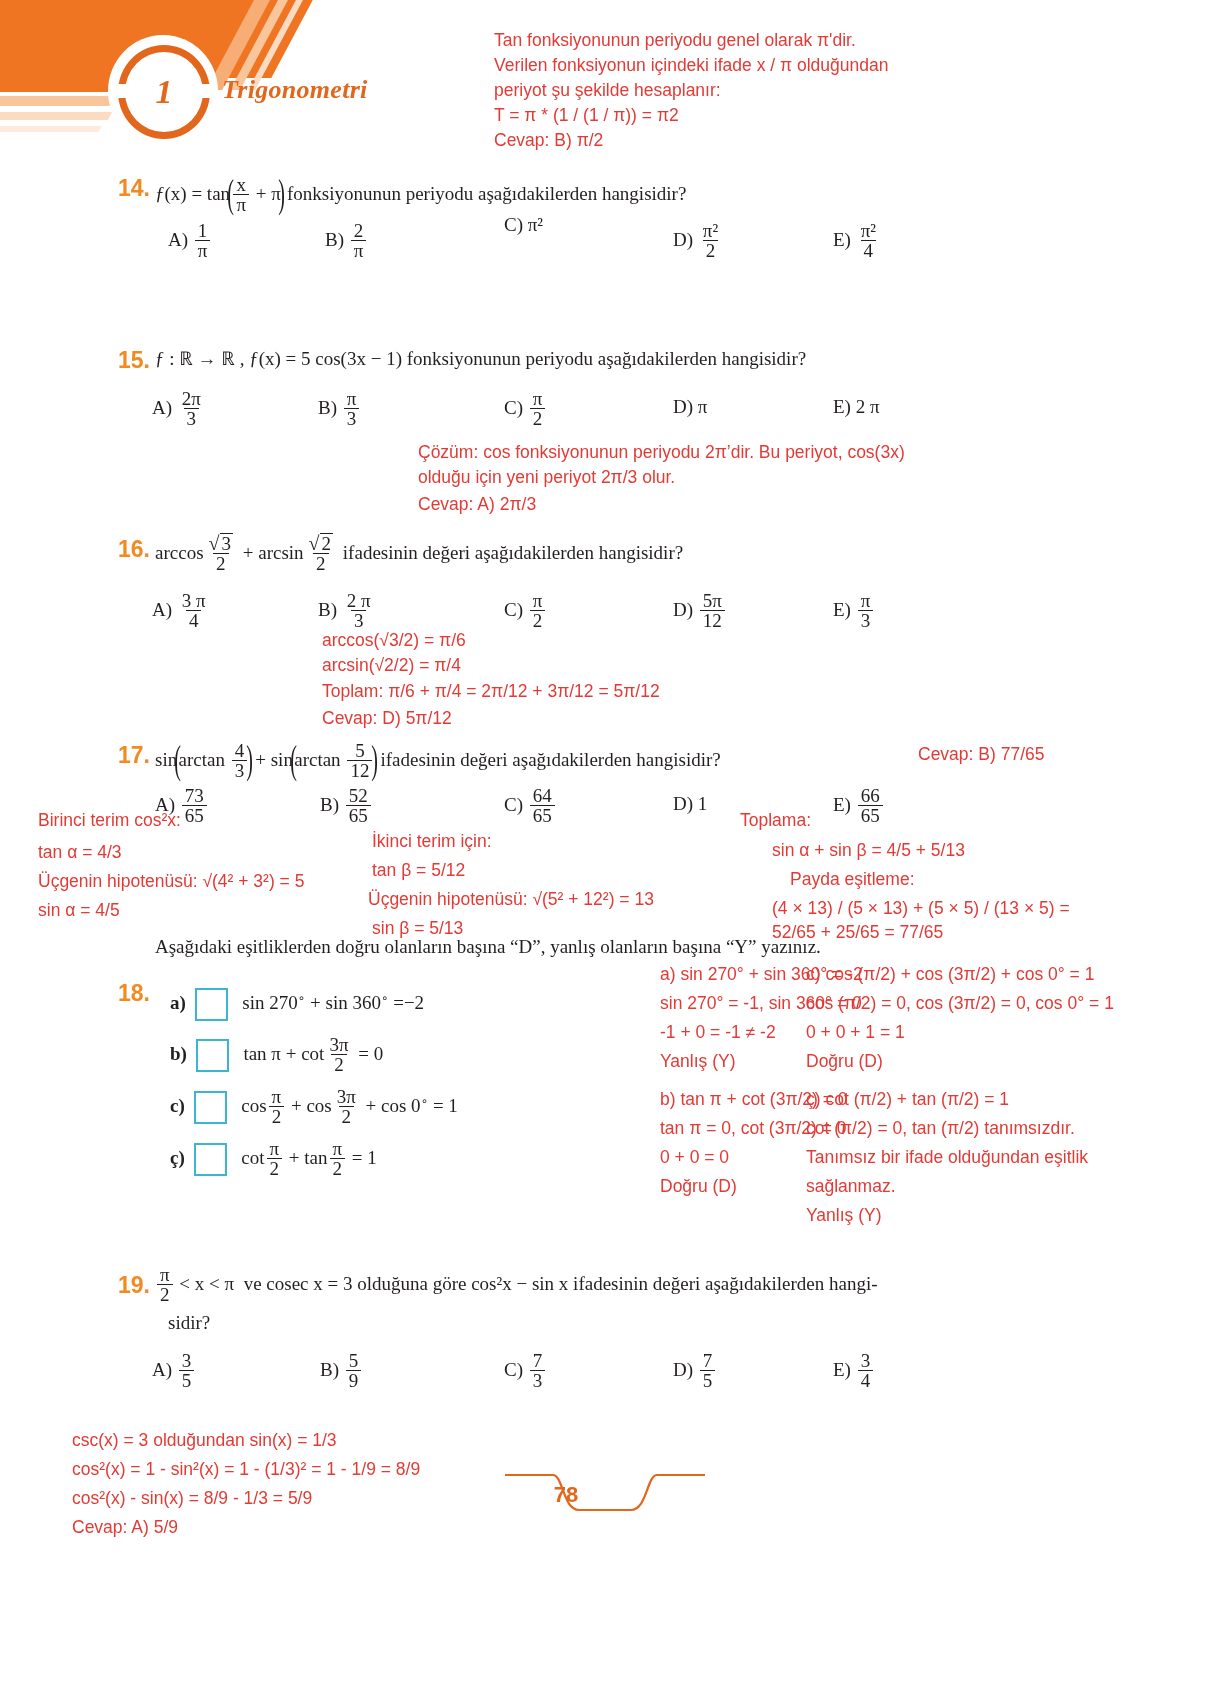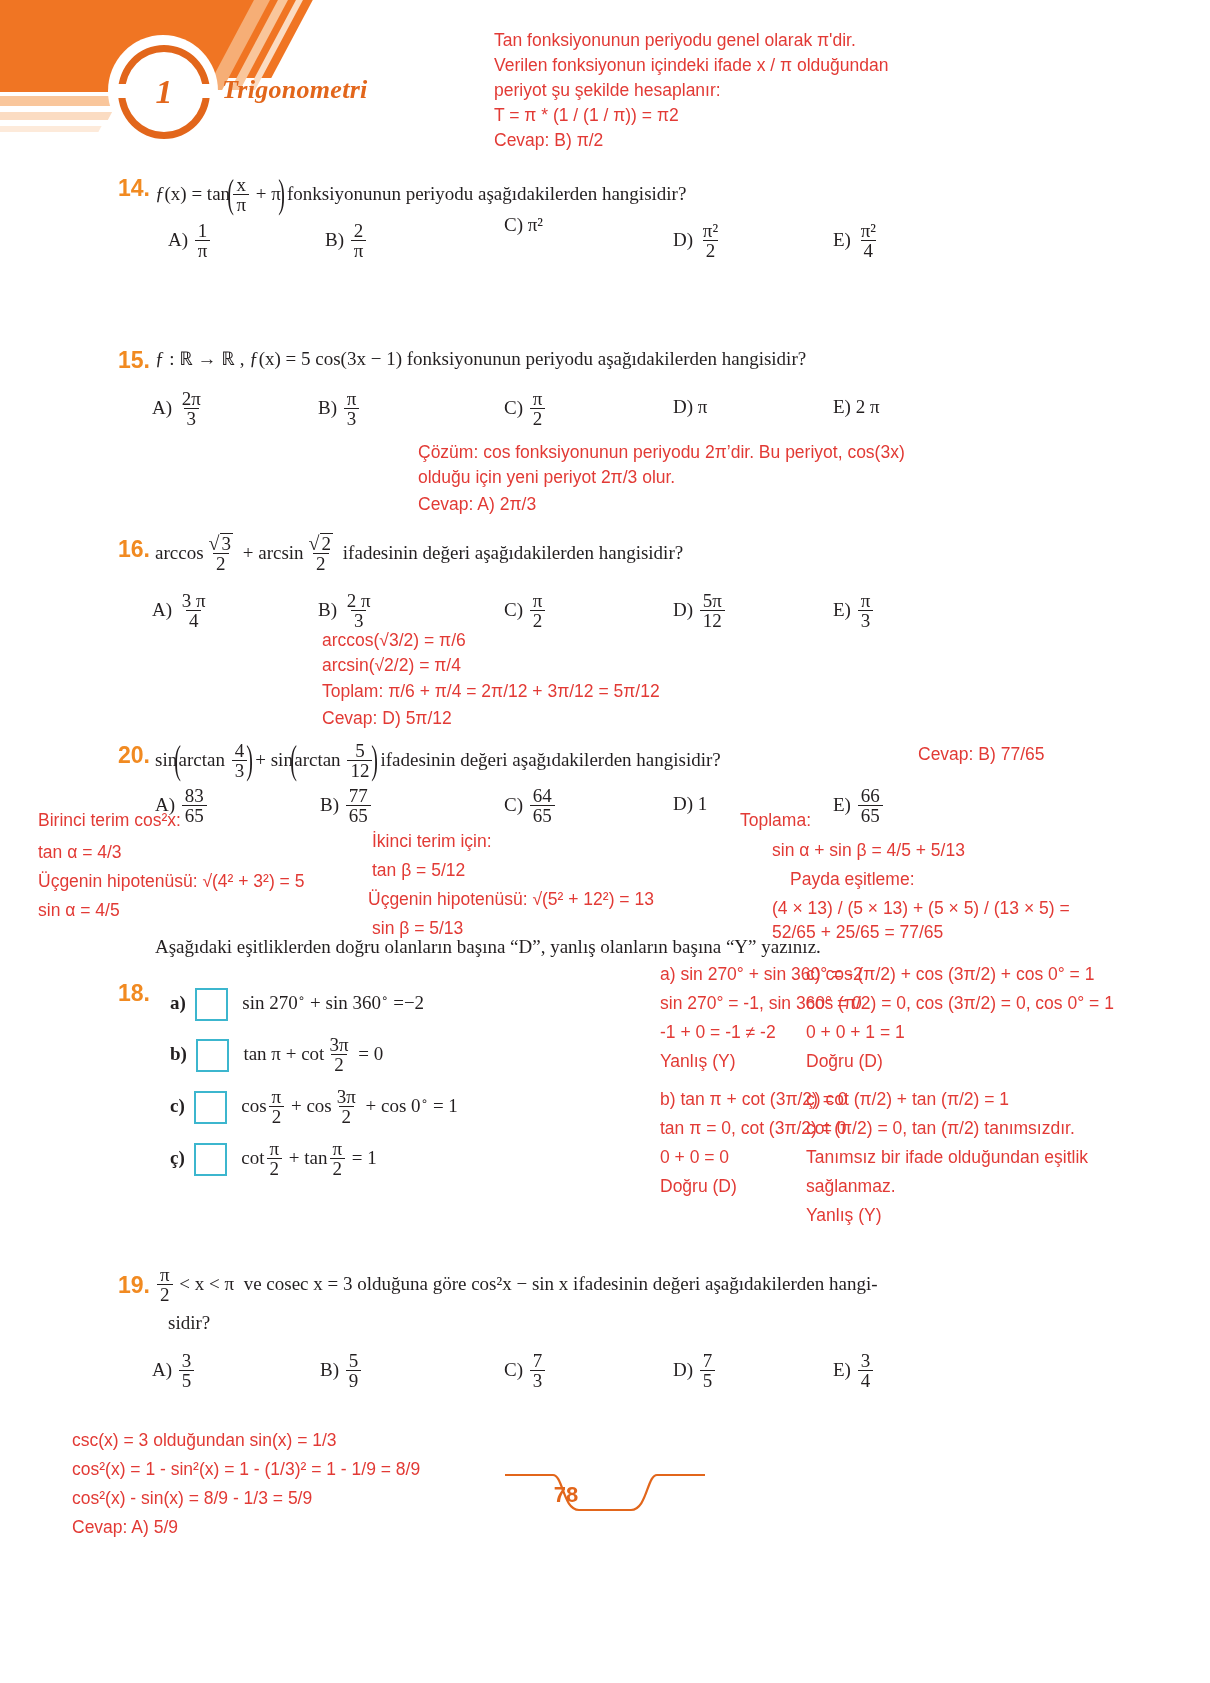--- a/index.html
+++ b/index.html
@@ -212,45 +212,45 @@
   <span class="frac">
       <span class="num">π</span>
       <span class="den">3</span>
     </span>
 </div>
 <div class="redtxt" style="left:322px;top:628px;">arccos(√3/2) = π/6</div>
 <div class="redtxt" style="left:322px;top:653px;">arcsin(√2/2) = π/4</div>
 <div class="redtxt" style="left:322px;top:679px;">Toplam: π/6 + π/4 = 2π/12 + 3π/12 = 5π/12</div>
 <div class="redtxt" style="left:322px;top:706px;">Cevap: D) 5π/12</div>
 
-<div class="qnum" style="left:118px;top:742px;">20.</div>
+<div class="qnum" style="left:118px;top:742px;">17.</div>
 <div class="qtext serif" style="left:155px;top:738px;">
   sin<span class="bigparen">(</span>arctan <span class="frac">
       <span class="num">4</span>
       <span class="den">3</span>
     </span><span class="bigparen">)</span>
   + sin<span class="bigparen">(</span>arctan <span class="frac">
       <span class="num">5</span>
       <span class="den">12</span>
     </span><span class="bigparen">)</span>
   <span>ifadesinin değeri aşağıdakilerden hangisidir?</span>
 </div>
 <div class="redtxt" style="left:918px;top:742px;">Cevap: B) 77/65</div>
 
 <div class="opt serif" style="left:155px;top:787px;">
   <span>A)</span>
   <span class="frac">
-      <span class="num">83</span>
+      <span class="num">73</span>
       <span class="den">65</span>
     </span>
 </div>
 <div class="opt serif" style="left:320px;top:787px;">
   <span>B)</span>
   <span class="frac">
-      <span class="num">77</span>
+      <span class="num">52</span>
       <span class="den">65</span>
     </span>
 </div>
 <div class="opt serif" style="left:504px;top:787px;">
   <span>C)</span>
   <span class="frac">
       <span class="num">64</span>
       <span class="den">65</span>
     </span>
 </div>

